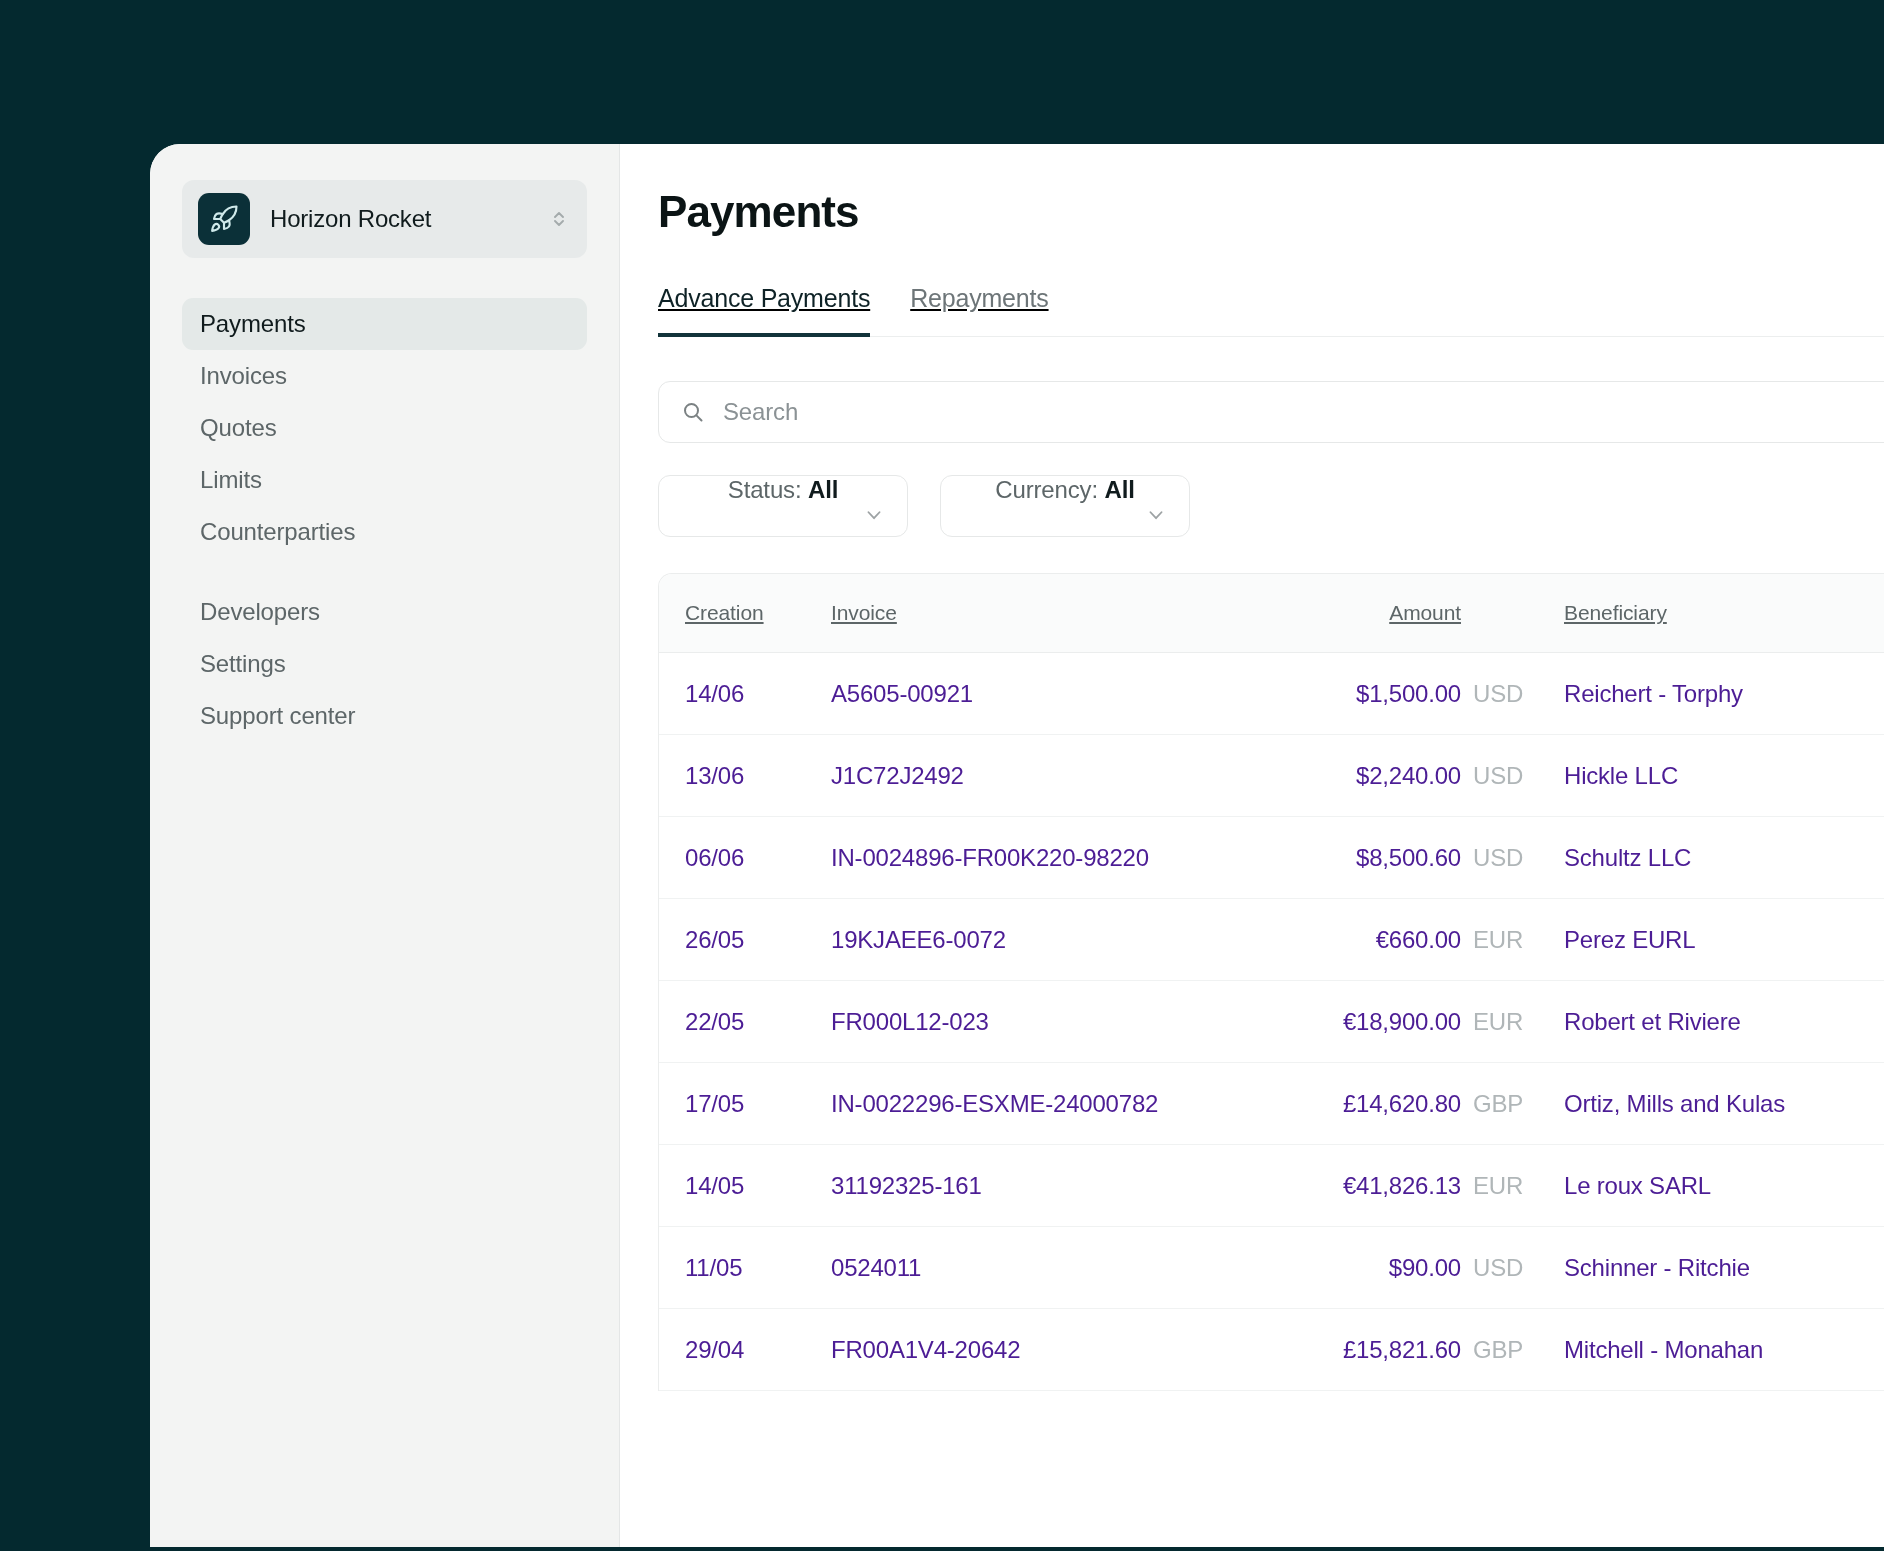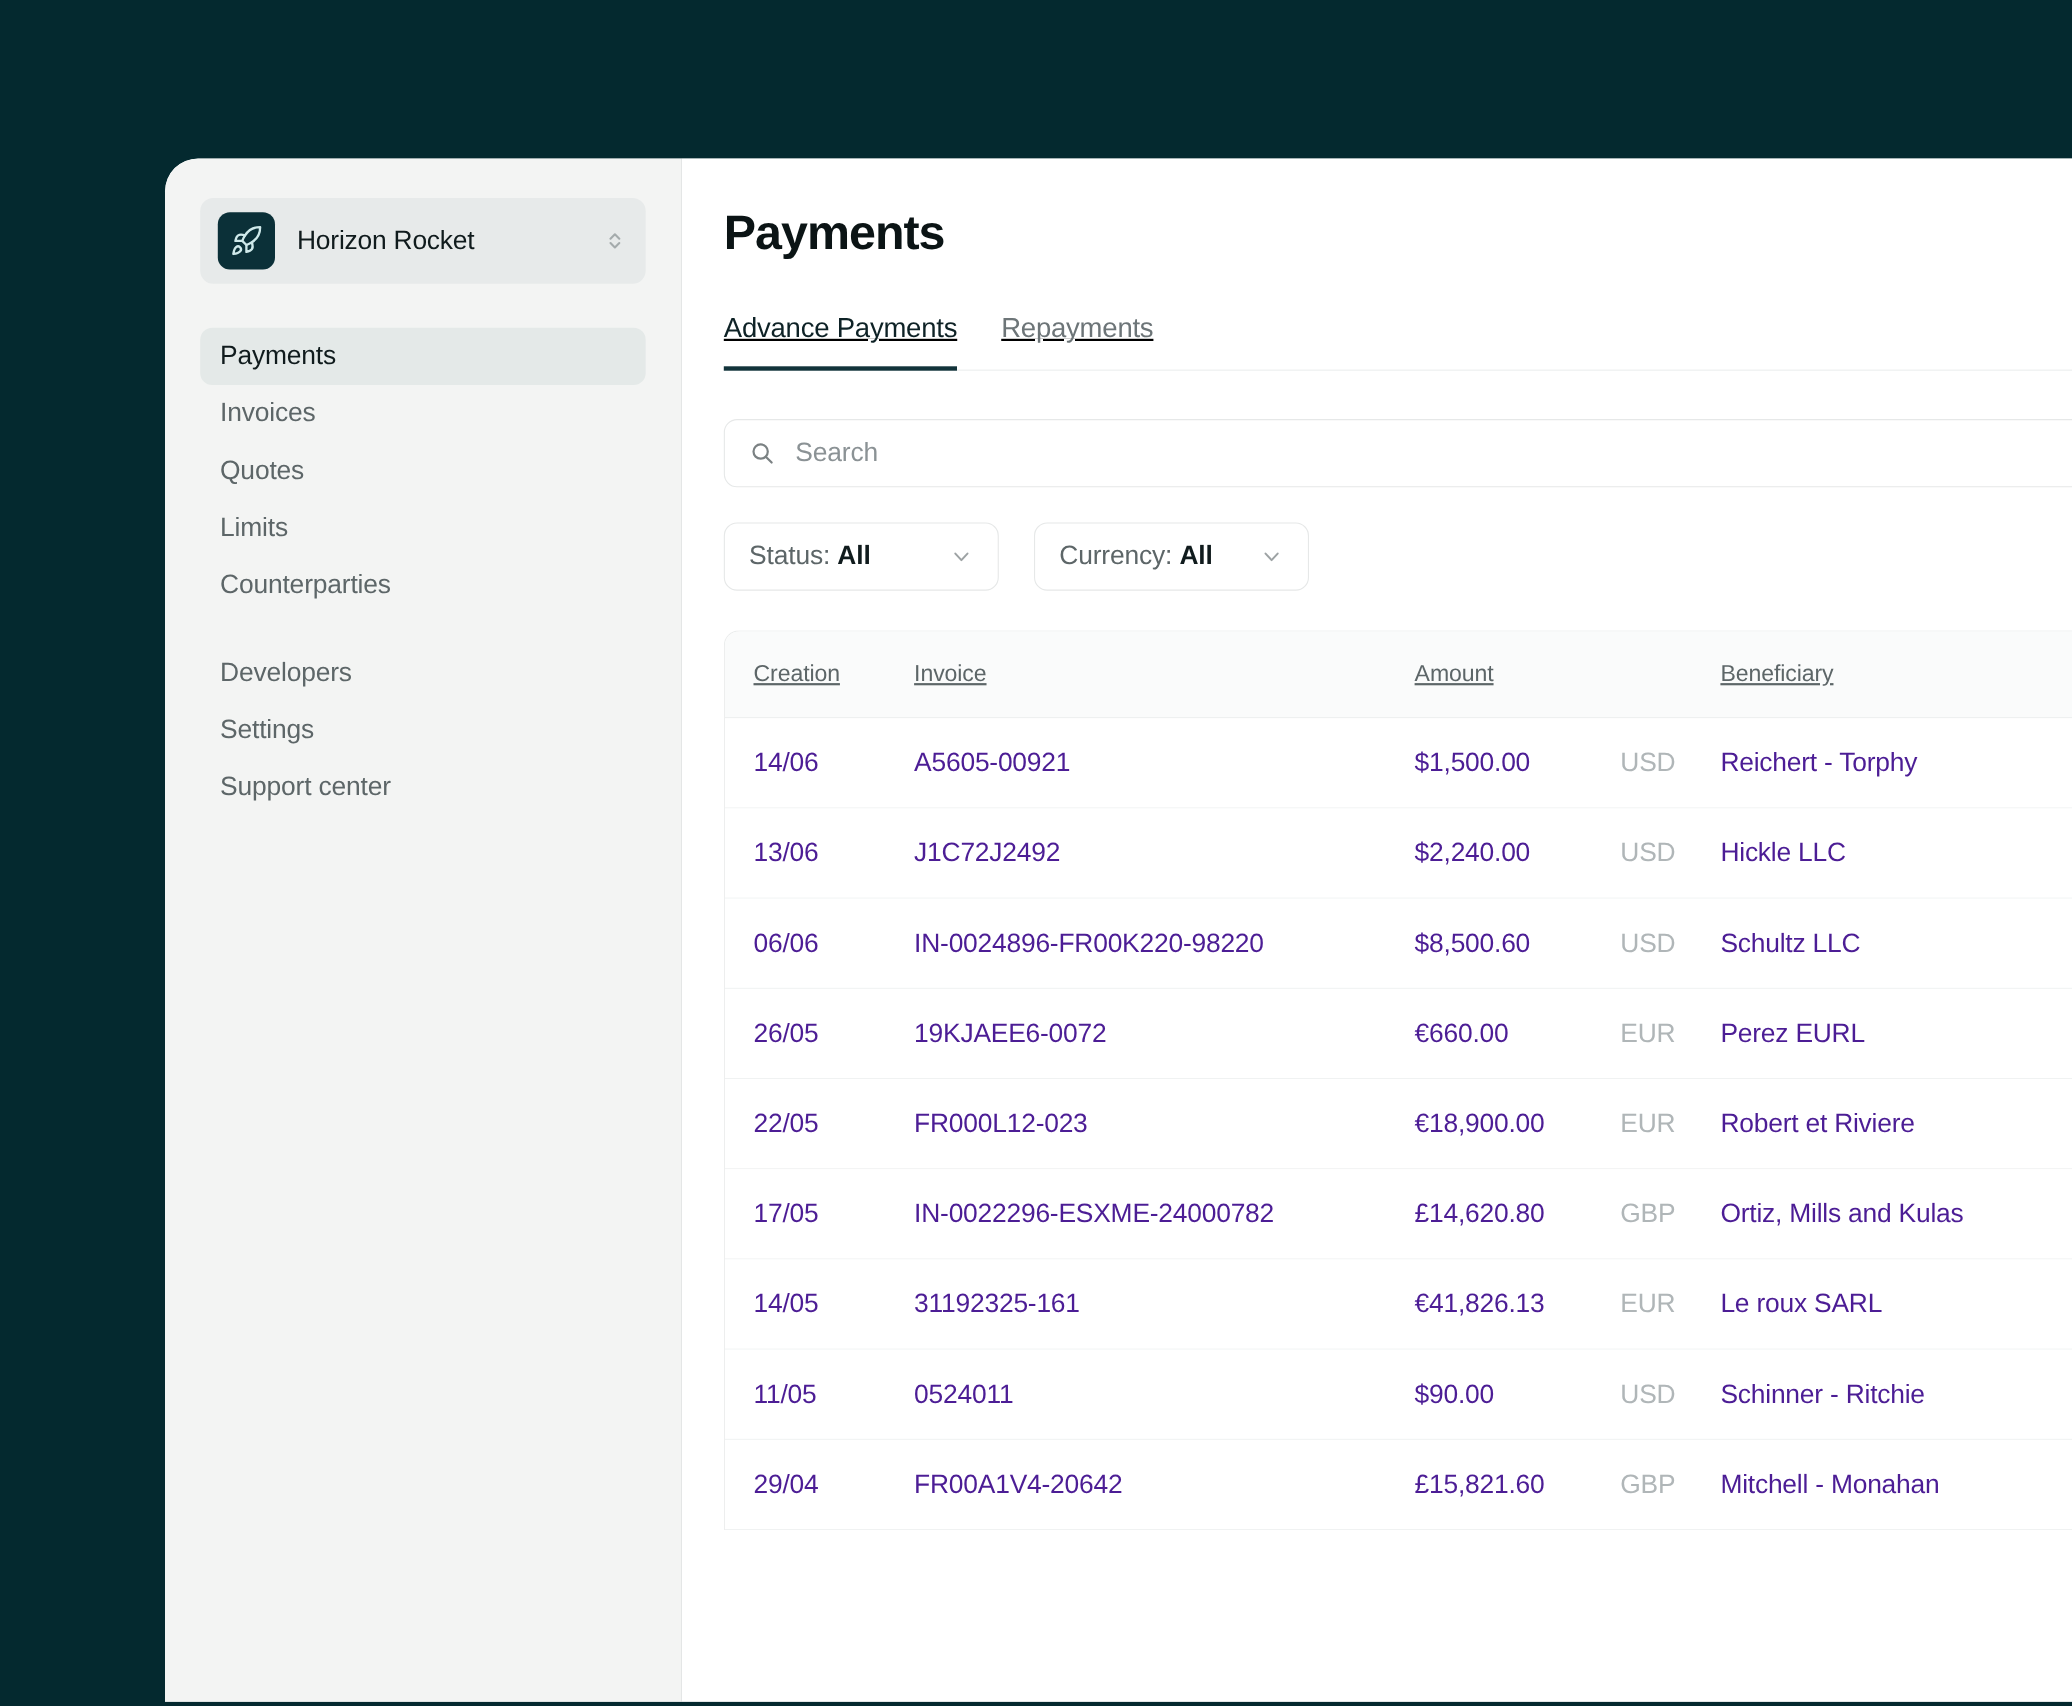--- a/index.html
+++ b/index.html
@@ -201,20 +201,21 @@
     height: 62px;
     border: 1px solid #e6e8e8;
     border-radius: 12px;
     background: #fff;
     display: flex;
     align-items: center;
     padding: 0 22px;
     box-sizing: border-box;
     cursor: pointer;
     min-width: 250px;
+    flex-direction: column;
   }
 
   .filter-label {
     font-size: 24px;
     color: #5d6668;
     letter-spacing: -0.15px;
     white-space: nowrap;
   }
   .filter-label b { color: #101b1d; font-weight: 700; }
 
@@ -243,21 +244,21 @@
   .trow {
     display: flex;
     align-items: center;
     height: 81px;
     border-bottom: 1px solid #f0f2f2;
     background: #fff;
   }
 
   .c-creation { width: 172px; flex: 0 0 172px; padding-left: 26px; box-sizing: border-box; }
   .c-invoice  { width: 455px; flex: 0 0 455px; }
-  .c-amount   { width: 175px; flex: 0 0 175px; }
+  .c-amount   { width: 175px; flex: 0 0 175px; text-align: right; }
   .c-currency { width: 95px;  flex: 0 0 95px; padding-left: 12px; box-sizing: border-box; }
   .c-benef    { flex: 1 1 auto; padding-left: 8px; white-space: nowrap; }
 
   .th {
     font-size: 21px;
     color: #5d6668;
     letter-spacing: -0.1px;
     white-space: nowrap;
     text-decoration: underline;
   }

